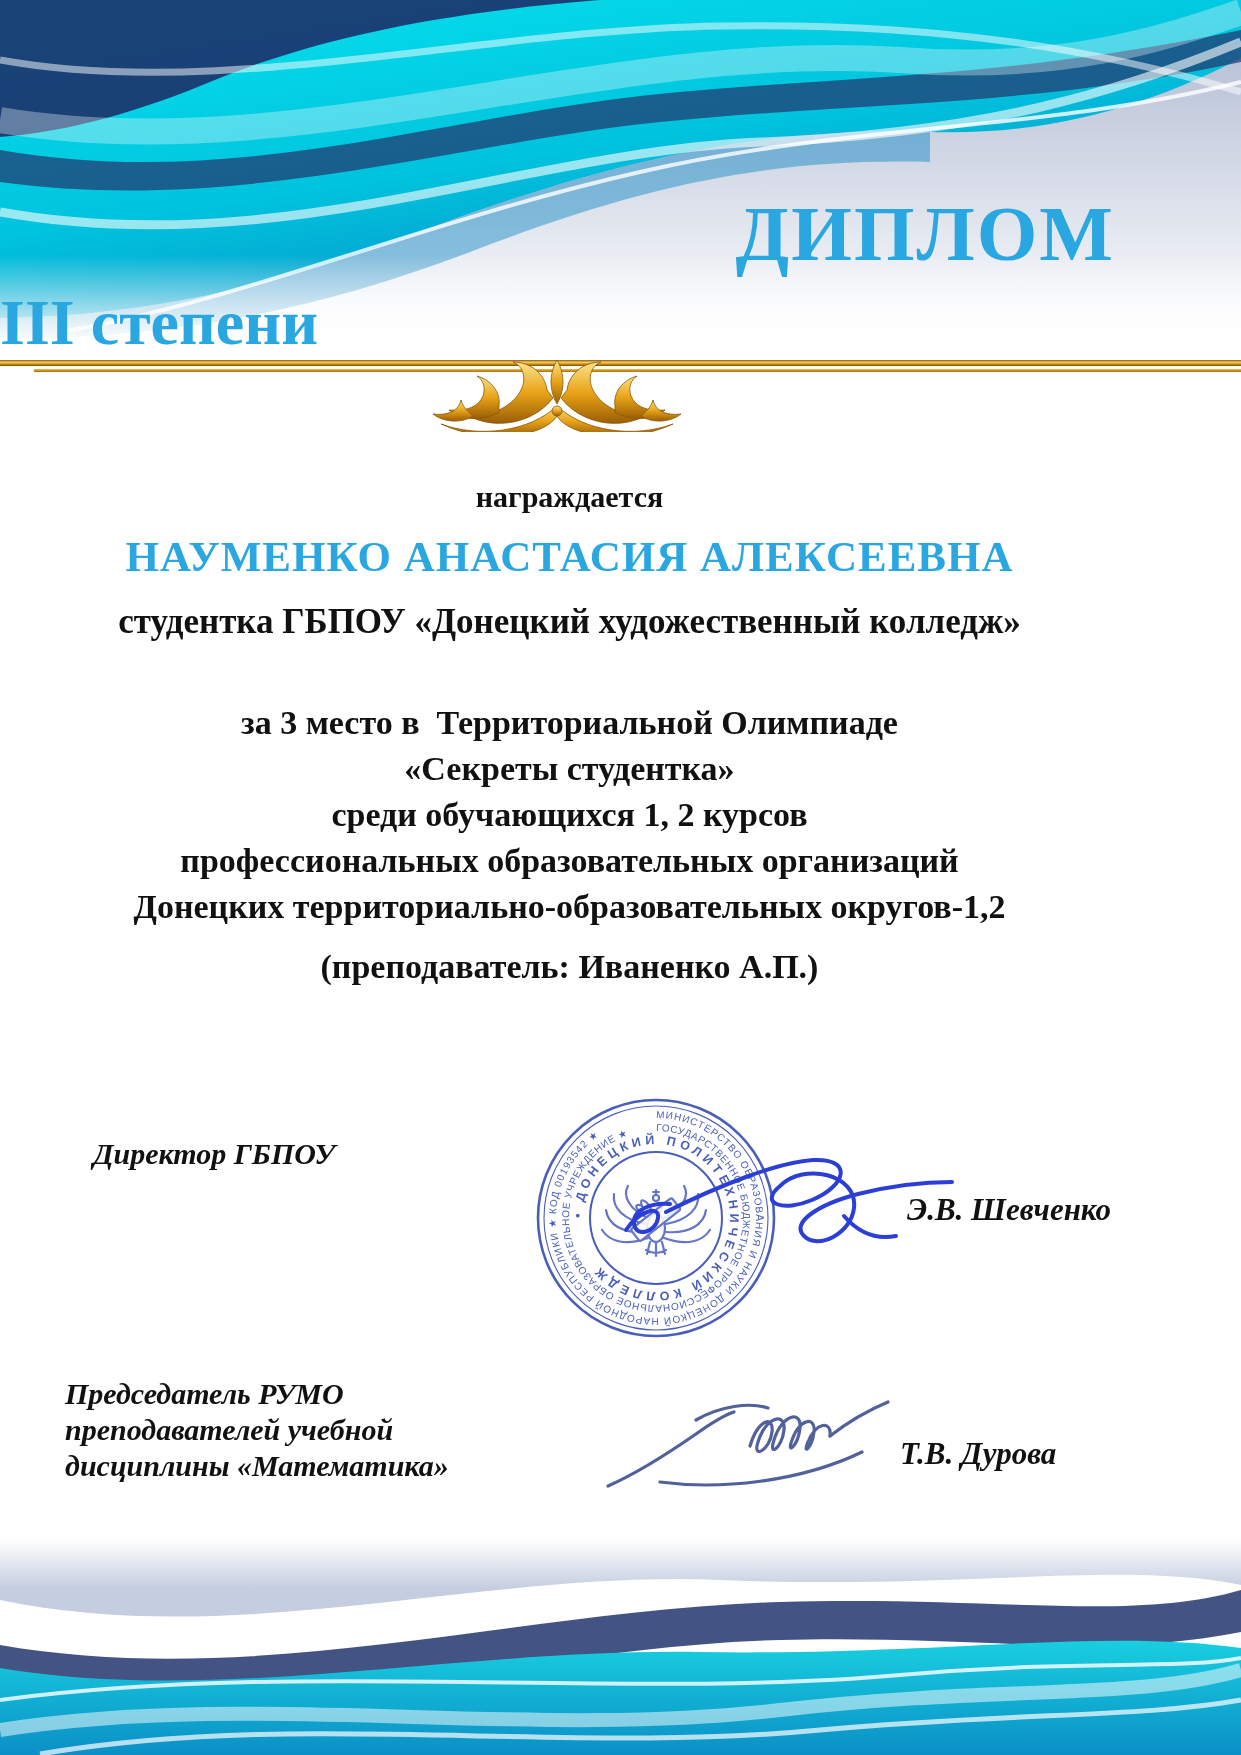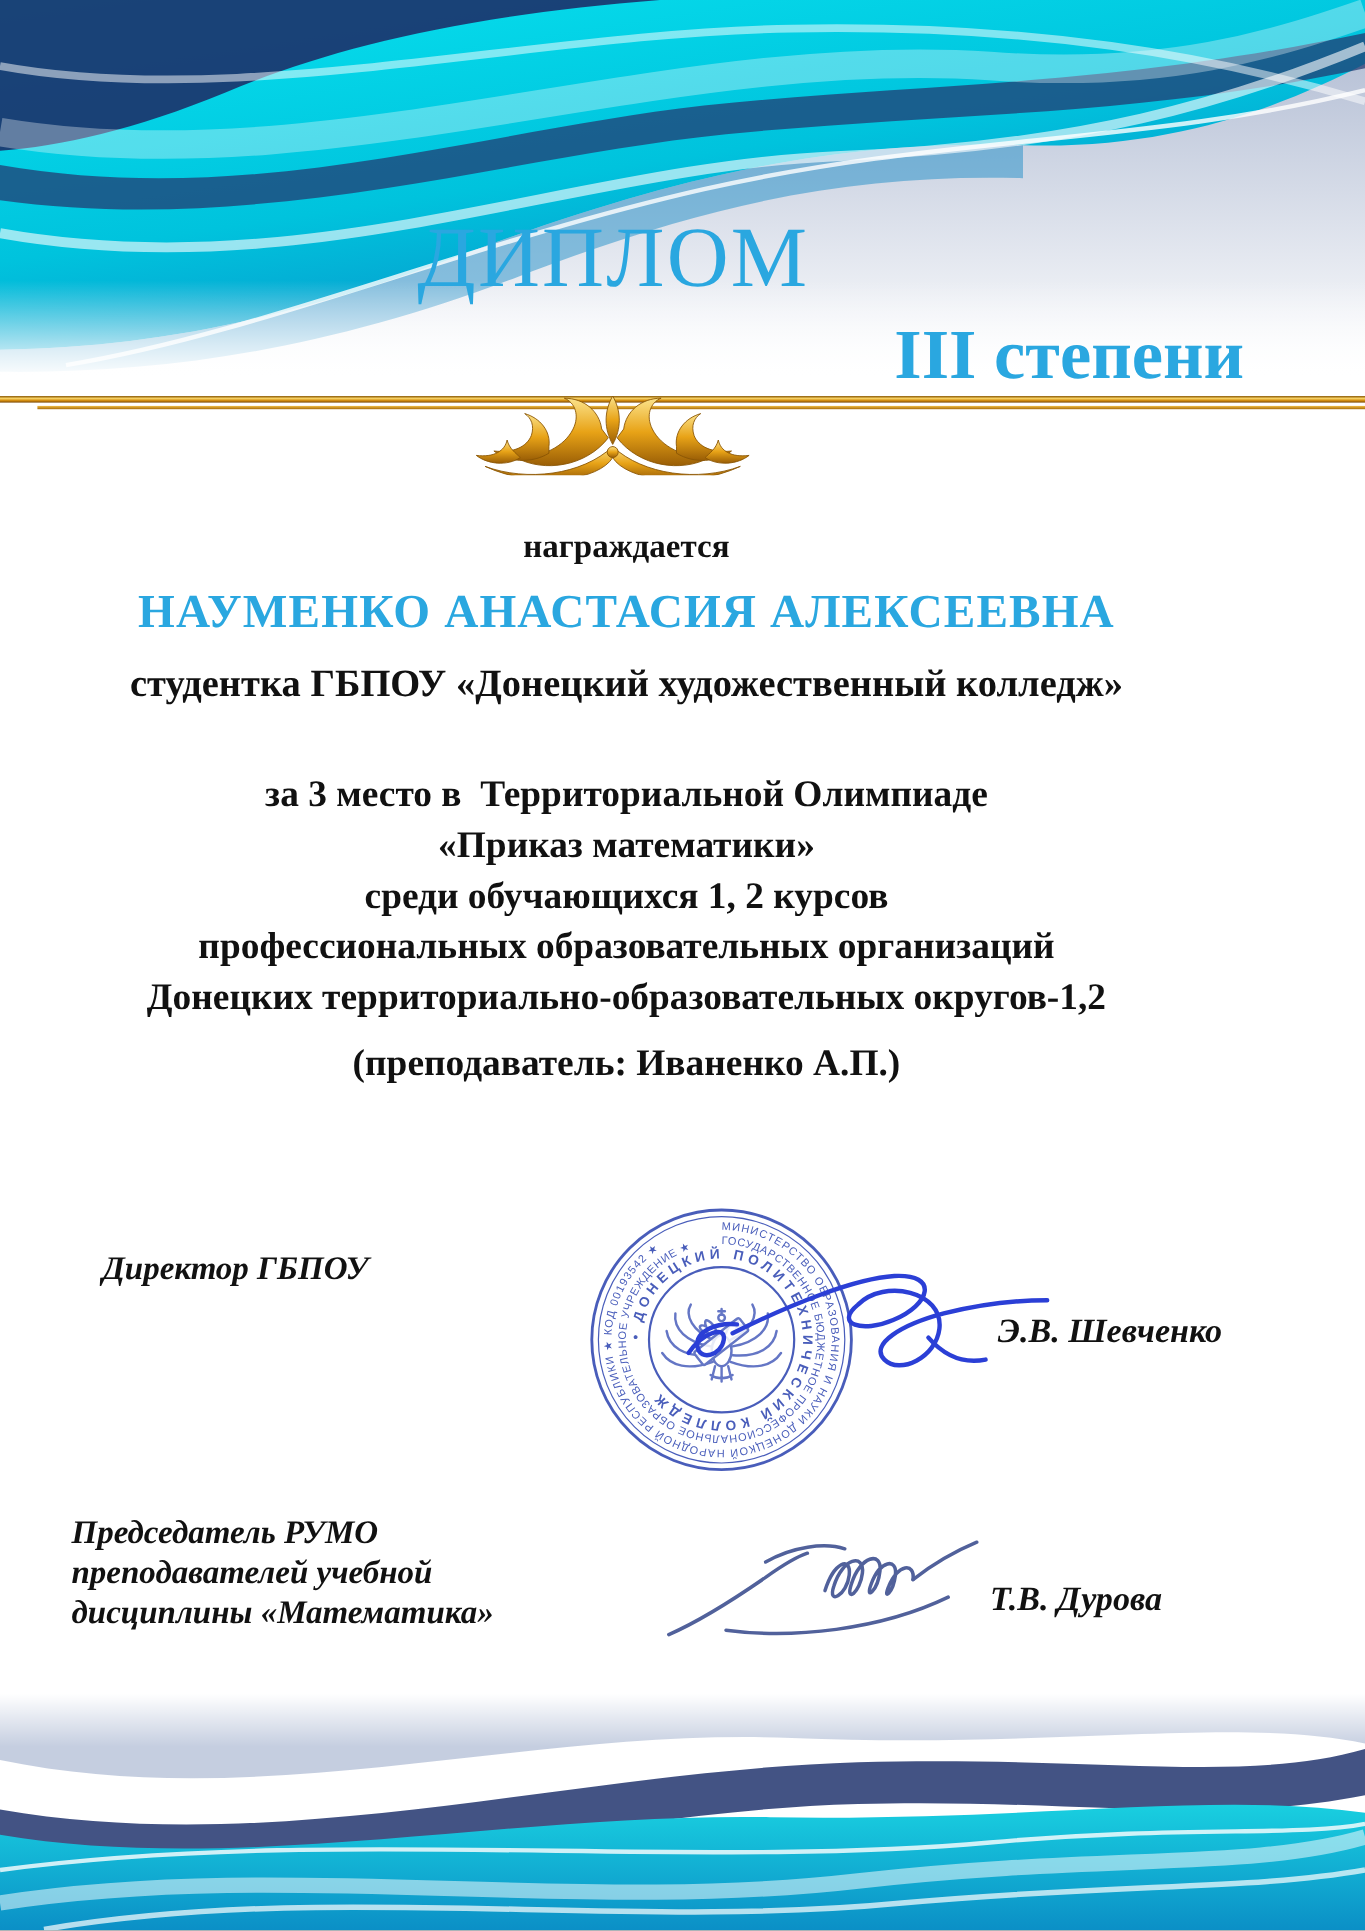--- a/index.html
+++ b/index.html
@@ -6,25 +6,25 @@
   .page{
     position:relative;width:1241px;height:1755px;margin:0 auto;
     background:#ffffff;overflow:hidden;
     font-family:"Liberation Serif","DejaVu Serif",serif;
   }
   .waves{position:absolute;left:0;width:1241px;display:block;}
   .waves-top{top:0;height:345px;}
   .waves-bottom{bottom:0;height:215px;}
 
   .title-main{
-    position:absolute;top:192px;left:0;width:1115px;text-align:center;
-    font-size:78px;font-weight:normal;color:#2AA7E0;letter-spacing:2px;line-height:84px;
+    position:absolute;top:192px;left:0;width:1115px;text-align:right;
+    font-size:78px;font-weight:bold;color:#2AA7E0;letter-spacing:2px;line-height:84px;
   }
   .title-degree{
-    position:absolute;top:288px;left:16px;width:1115px;text-align:right;
+    position:absolute;top:288px;left:0;width:1115px;text-align:left;
     font-size:64px;font-weight:bold;color:#2AA7E0;line-height:70px;
   }
 
   .gold-bar{position:absolute;left:0;right:0;height:6px;top:360px;
     background:linear-gradient(180deg,#8a5a08,#f6cf60 38%,#d0890d 70%,#7c4a05);}
   .gold-bar-2{position:absolute;left:34px;right:0;height:3px;top:369px;
     background:linear-gradient(180deg,#f1bd45,#a96c08);}
   .gold-ornament{position:absolute;top:352px;left:377px;width:360px;height:80px;}
 
   .centercol{position:absolute;left:12px;width:1115px;text-align:center;color:#111;}
@@ -127,21 +127,21 @@
     <path d="M180,8 C172,22 172,38 180,52 C188,38 188,22 180,8 Z" fill="url(#gGold)" stroke="#8a5505" stroke-width="0.8"></path>
     <circle cx="180" cy="59" r="5" fill="url(#gGold)" stroke="#8a5505" stroke-width="0.8"></circle>
   </svg>
 
   <div class="centercol preamble">награждается</div>
   <div class="centercol recipient">НАУМЕНКО АНАСТАСИЯ АЛЕКСЕЕВНА</div>
   <div class="centercol affiliation">студентка ГБПОУ «Донецкий художественный колледж»</div>
 
   <div class="centercol reason">
     <div>за 3 место в  Территориальной Олимпиаде</div>
-    <div>«Приказ математики»</div>
+    <div>«Секреты студентка»</div>
     <div>среди обучающихся 1, 2 курсов</div>
     <div>профессиональных образовательных организаций</div>
     <div>Донецких территориально-образовательных округов-1,2</div>
   </div>
 
   <div class="centercol teacher">(преподаватель: Иваненко А.П.)</div>
 
   <div class="sig-role sig-role-1">
     <div>Директор ГБПОУ</div>
   </div>

